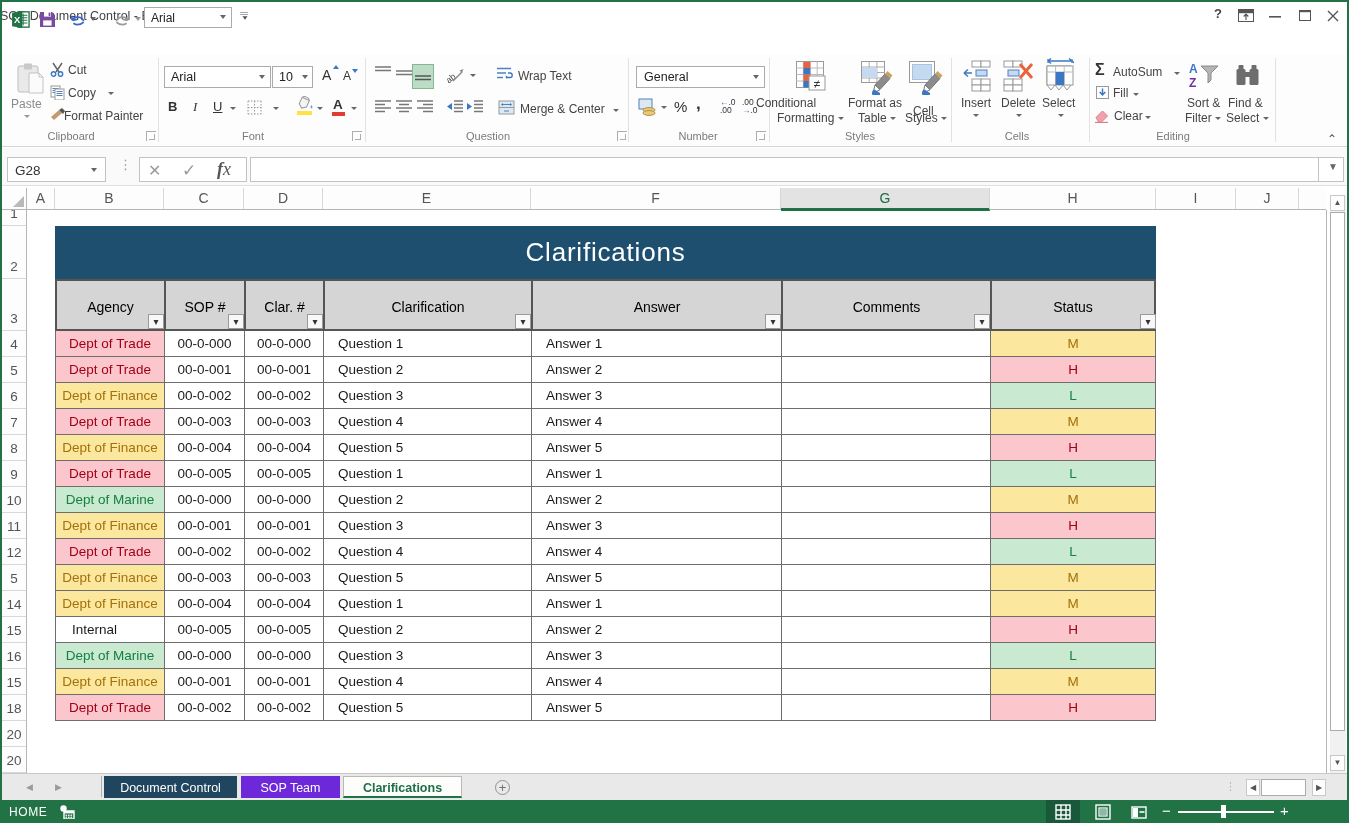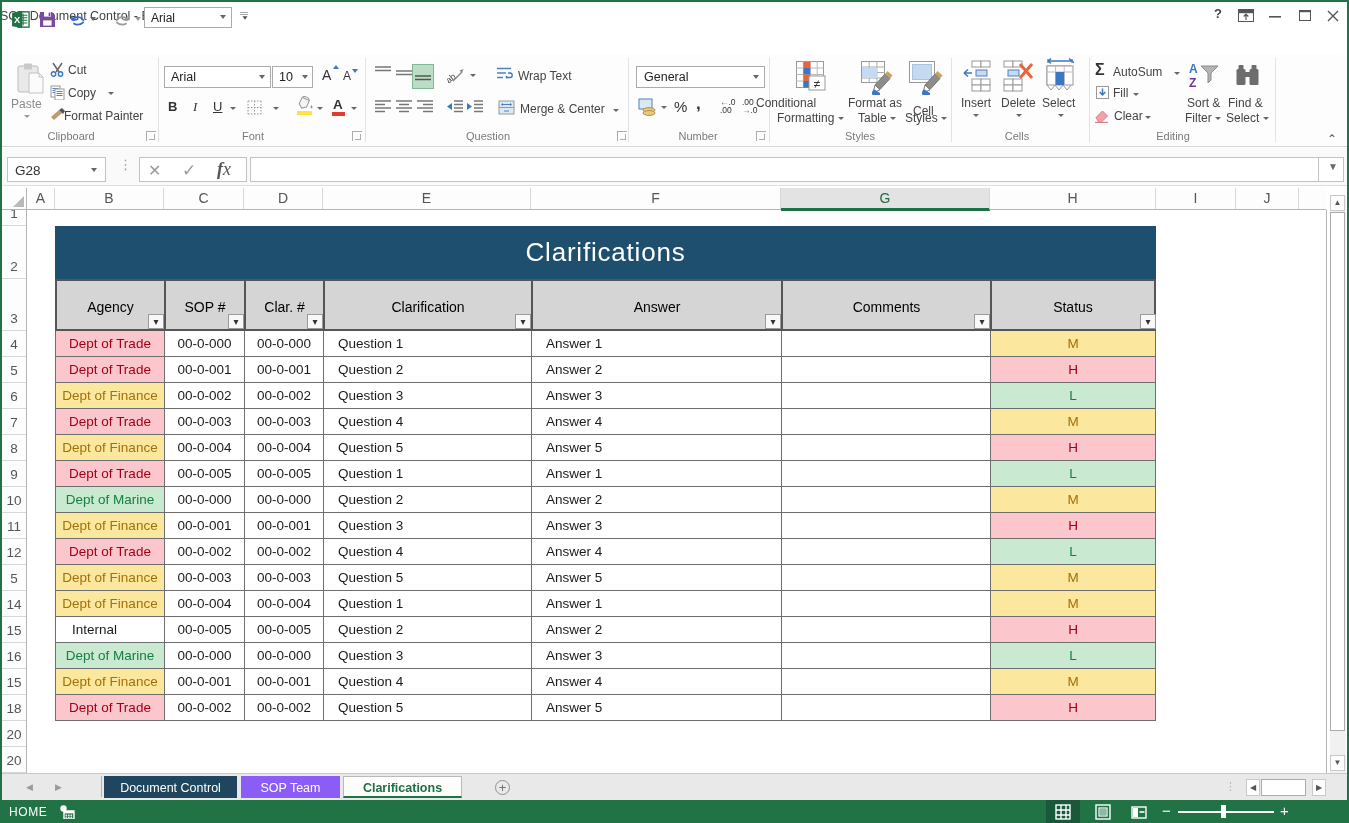--- a/index.html
+++ b/index.html
@@ -622,21 +622,21 @@
   <div style="position:absolute;left:0;top:0;width:15px;height:16px;background:#fdfdfd;border:1px solid #c9c9c9;text-align:center;line-height:14px;color:#555;font-size:8px">▲</div>
   <div style="position:absolute;left:0;top:17px;width:15px;height:519px;background:#fff;border:1px solid #ababab"></div>
   <div style="position:absolute;left:0;top:560px;width:15px;height:16px;background:#fdfdfd;border:1px solid #c9c9c9;text-align:center;line-height:14px;color:#555;font-size:8px">▼</div>
 </div>
 <div style="position:absolute;left:1326px;top:210px;width:1px;height:563px;background:#b5b5b5"></div>
 <div id="tabbar">
   <span style="position:absolute;left:26px;top:8px;color:#9a9a9a;font-size:9px">◀</span>
   <span style="position:absolute;left:55px;top:8px;color:#9a9a9a;font-size:9px">▶</span>
   <div style="position:absolute;left:101px;top:2px;width:1px;height:21px;background:#b0b0b0"></div>
   <div class="stab" style="left:104px;width:133px;background:#1f455f;color:#fff">Document Control</div>
-  <div class="stab" style="left:241px;width:99px;background:#8b5cf6;color:#fff">SOP Team</div>
+  <div class="stab" style="left:241px;width:99px;background:#6d28d9;color:#fff">SOP Team</div>
   <div class="stab" style="left:343px;width:119px;background:#fdfdfb;color:#1e6f46;font-weight:bold;border:1px solid #b9b9b9;border-bottom:2px solid #217346;padding-top:4px">Clarifications</div>
   <div style="position:absolute;left:495px;top:6px;width:15px;height:15px;border:1px solid #909090;border-radius:50%;color:#707070;font-size:13px;line-height:13px;text-align:center">+</div>
   <span style="position:absolute;left:1225px;top:6px;color:#aaa;font-size:11px">⋮</span>
   <div style="position:absolute;left:1246px;top:5px;width:14px;height:17px;background:#fdfdfd;border:1px solid #c9c9c9;text-align:center;line-height:15px;color:#555;font-size:8px">◀</div>
   <div style="position:absolute;left:1261px;top:5px;width:45px;height:17px;background:#fff;border:1px solid #ababab"></div>
   <div style="position:absolute;left:1312px;top:5px;width:14px;height:17px;background:#fdfdfd;border:1px solid #c9c9c9;text-align:center;line-height:15px;color:#555;font-size:8px">▶</div>
 </div>
 <div id="status">
   <span style="position:absolute;left:9px;top:5px;letter-spacing:.6px;font-size:12px">HOME</span>
   <svg class="abs" style="left:60px;top:5px" width="15" height="14" viewBox="0 0 15 14">

